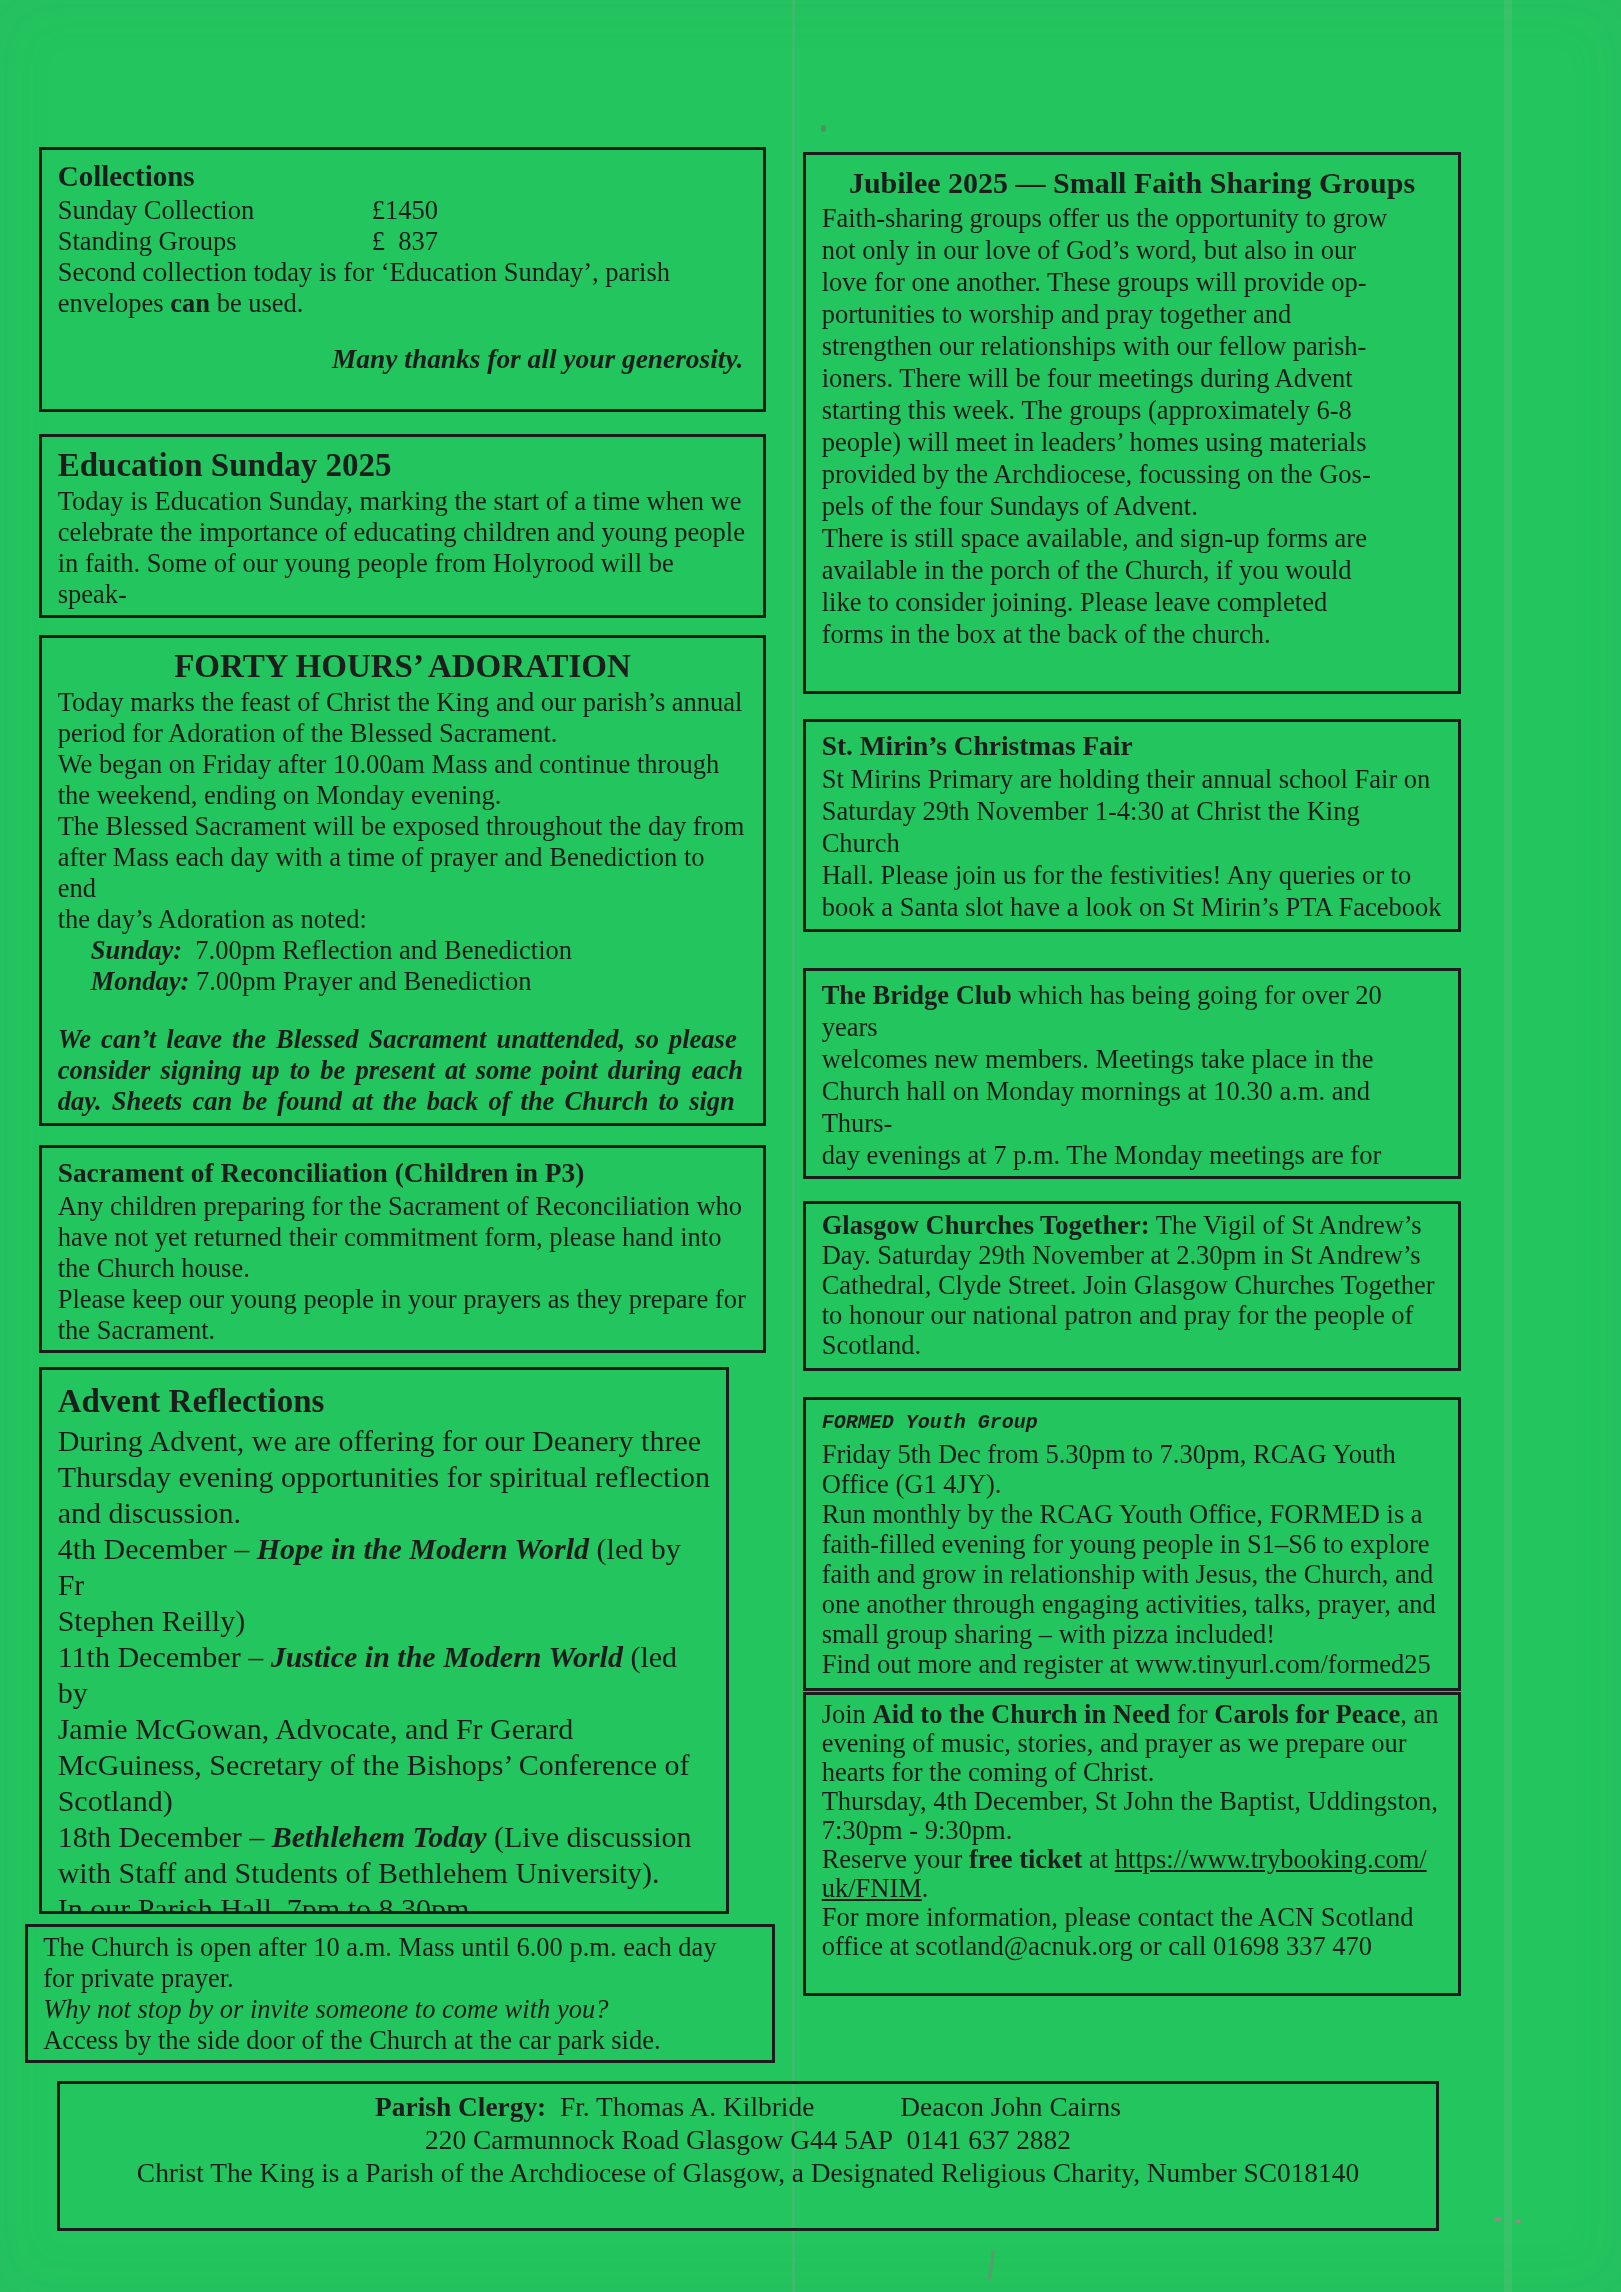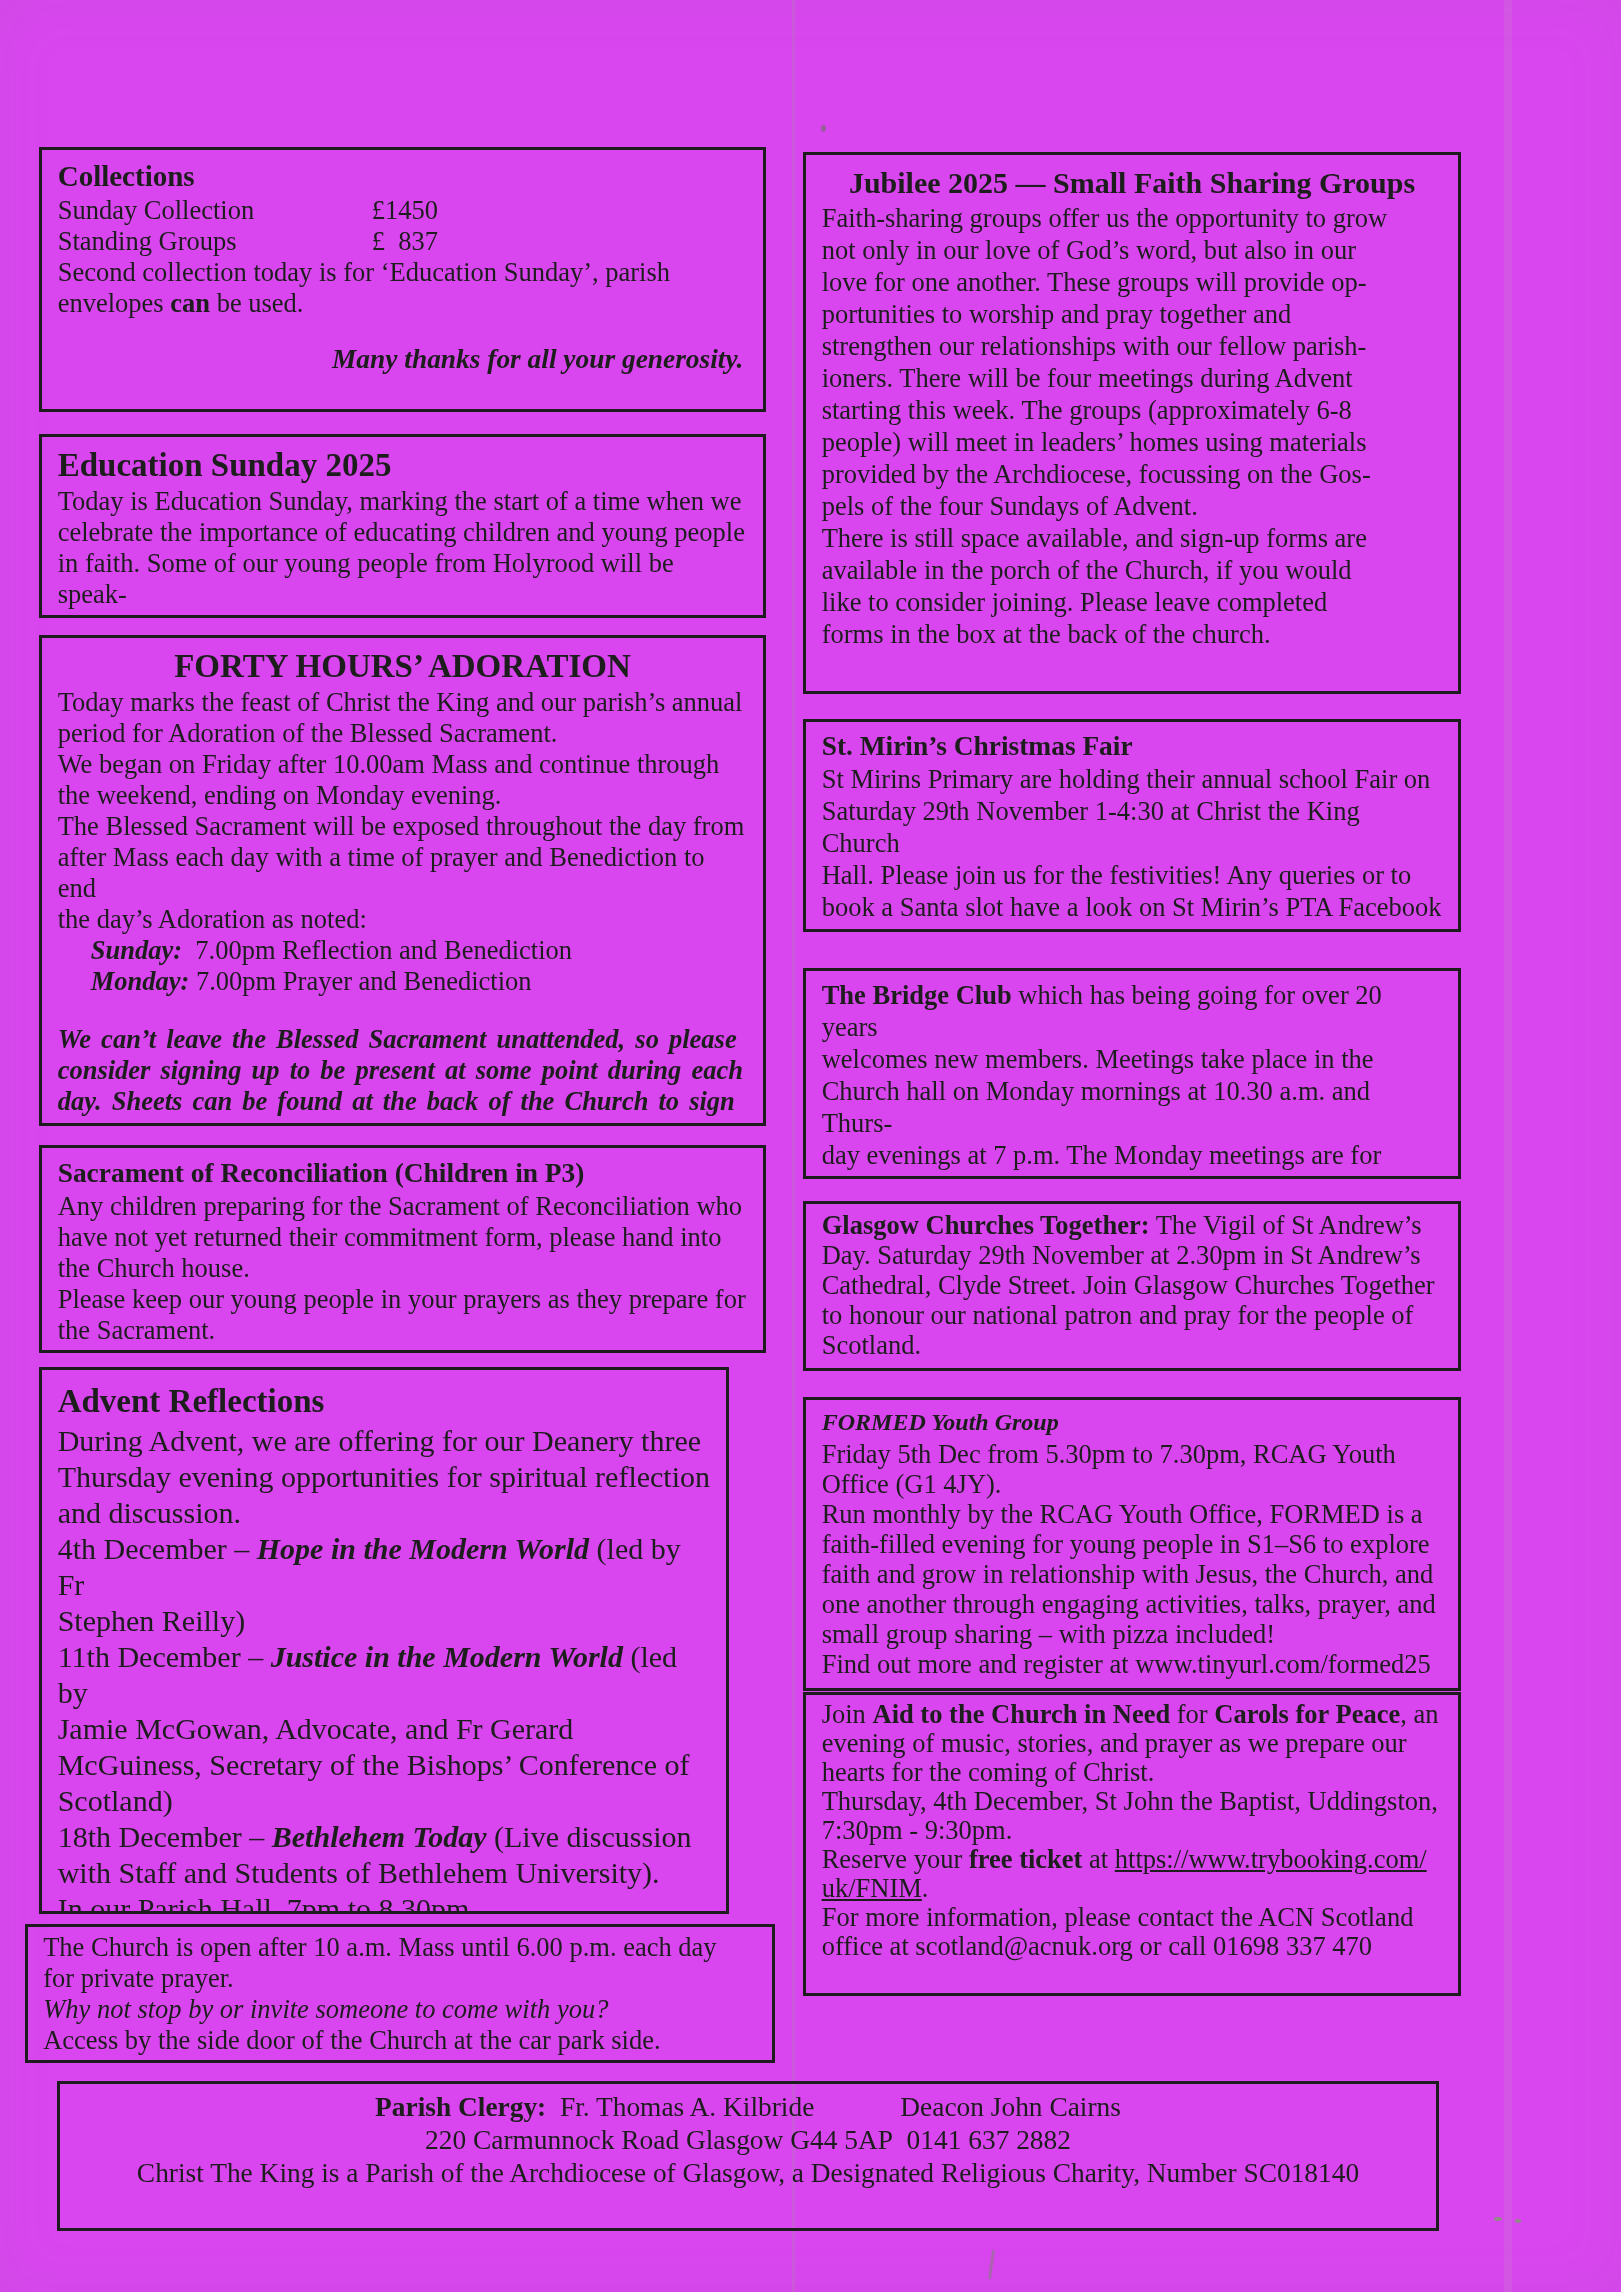--- a/index.html
+++ b/index.html
@@ -1,18 +1,18 @@
 <!DOCTYPE html>
 <html><head>
 <meta charset="utf-8">
 <style>
   html,body{margin:0;padding:0;background:#e9e8e4;}
   .page{
     position:relative;width:1621px;height:2293px;margin:0 auto;
-    background:#d946ef;color:#1d1d1d;
+    background:#22c55e;color:#1d1d1d;
     font-family:"Liberation Serif","DejaVu Serif",serif;
     overflow:hidden;
     box-shadow:inset 0 0 59px rgba(120,118,110,0.08);
   }
   .fold{position:absolute;left:792px;top:0;width:2.9px;height:2293px;background:rgba(160,158,148,0.22);}
   .streak{position:absolute;left:1504px;top:0;width:7.8px;height:2293px;background:rgba(185,183,175,0.15);}
   .mark{position:absolute;background:#8f8d85;}
   .mark-dot1{left:1494px;top:2217px;width:7.8px;height:3.9px;border-radius:50%;}
   .mark-dot2{left:1515px;top:2219px;width:5.9px;height:3.9px;border-radius:50%;}
   .mark-slash{left:990px;top:2250px;width:2.9px;height:29px;transform:rotate(8deg);background:rgba(130,128,120,0.55);}
@@ -59,21 +59,21 @@
   #box-jubilee .h{font-size:30px;line-height:39px;text-align:center;}
 
   #box-stmirins{left:803px;top:719px;width:658px;height:213px;padding-top:6.9px;line-height:32px;}
   #box-stmirins .h{font-size:27.4px;line-height:34px;}
 
   #box-bridge{left:803px;top:968px;width:658px;height:211px;padding-top:7.8px;line-height:32px;}
 
   #box-glasgow{left:803px;top:1201px;width:658px;height:170px;padding-top:5.9px;line-height:30px;}
 
   #box-formed{left:803px;top:1397px;width:658px;height:294px;padding-top:5.9px;line-height:30px;}
-  #box-formed .h{font-size:24px;line-height:33px;font-style:italic;}
+  #box-formed .h{font-size:20px;line-height:33px;font-style:italic;font-family:Liberation Mono, monospace;}
 
   #box-acn{left:803px;top:1692px;width:658px;height:304px;padding-top:4.9px;line-height:29px;}
   .link{text-decoration:underline;}
 
   
   #box-footer{left:57px;top:2081px;width:1382px;height:150px;padding-top:6.9px;font-size:27.4px;line-height:33px;text-align:center;}
   #box-footer .gap{margin-left:86px;}
 </style>
 </head>
 <body>

